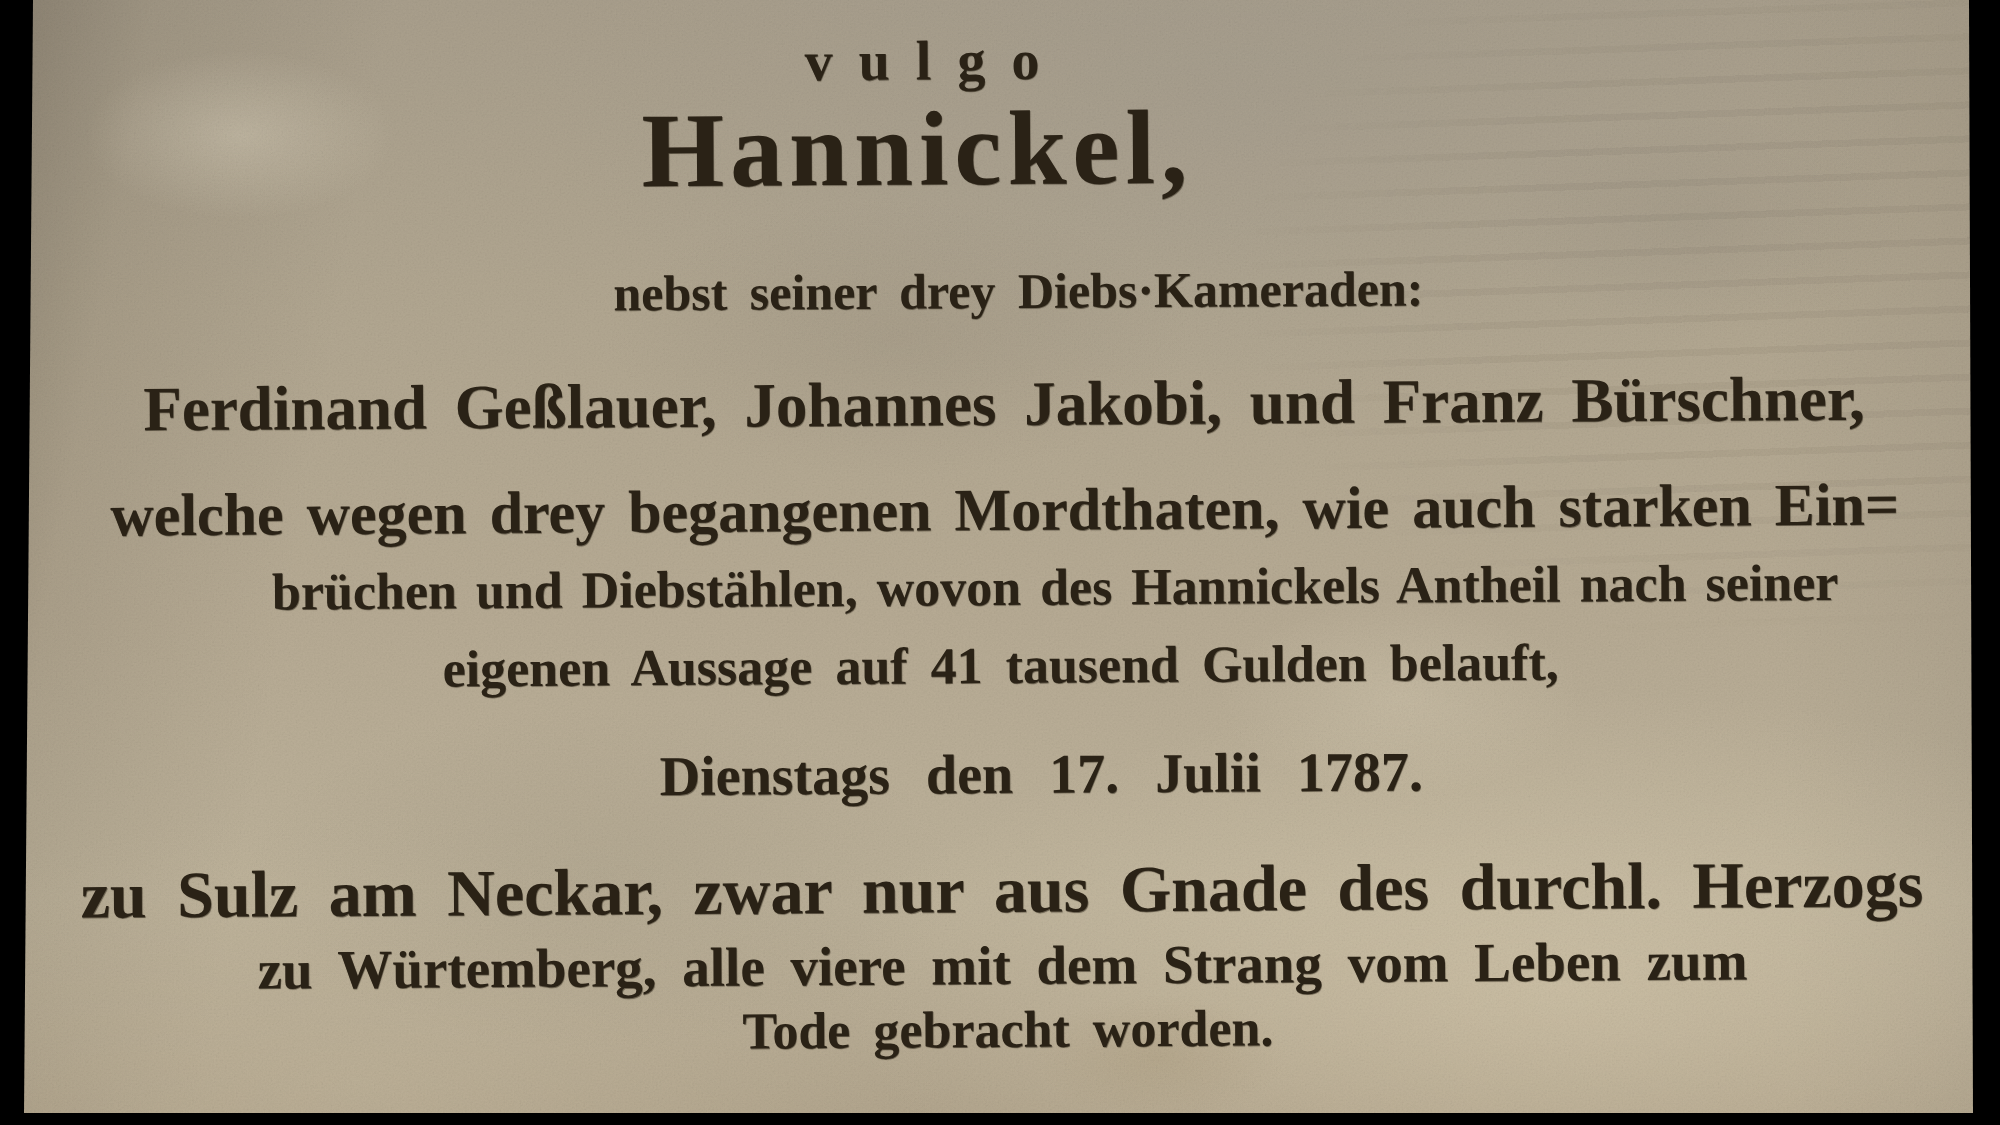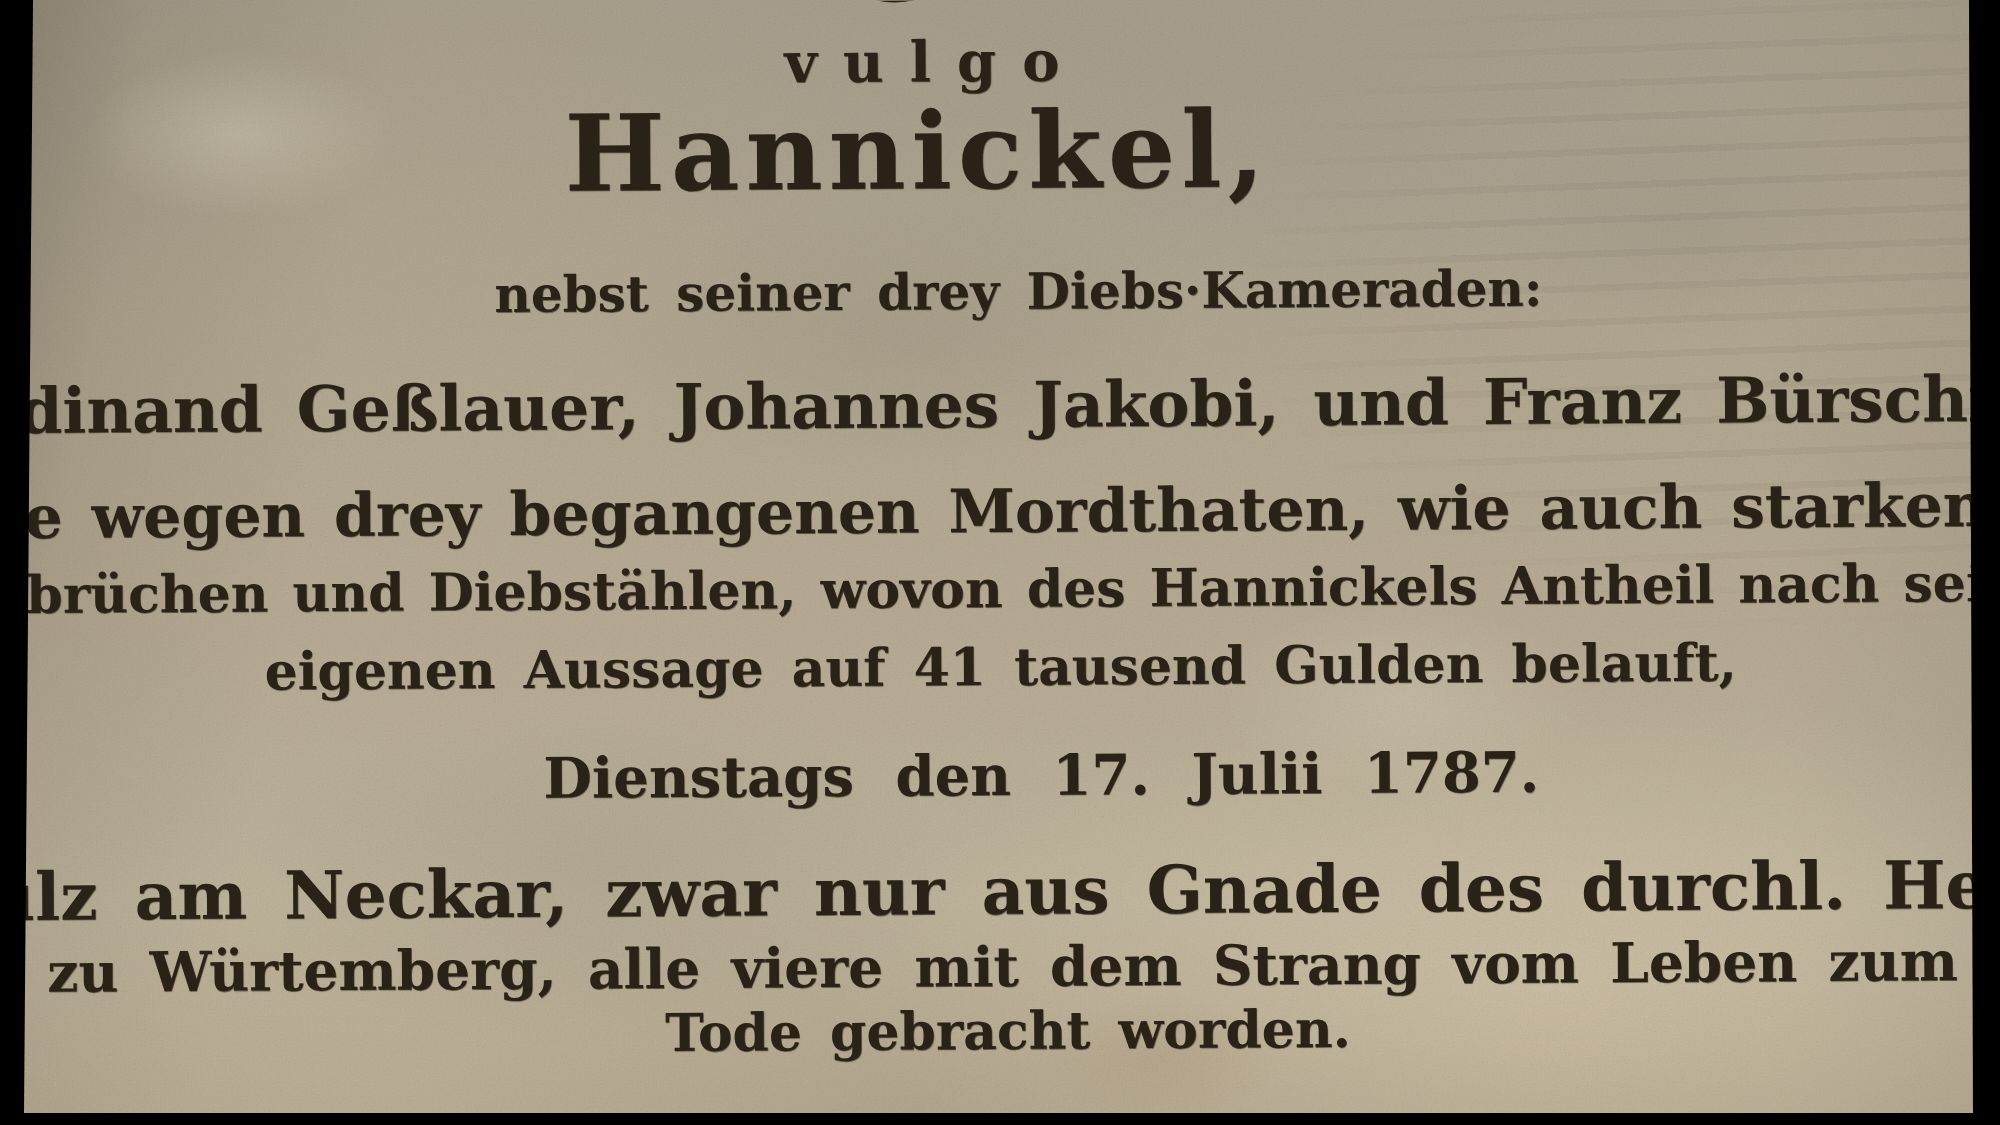--- a/index.html
+++ b/index.html
@@ -10,20 +10,21 @@
   .paper{
     position:absolute;inset:0;
     clip-path:polygon(33px 0px,1969px 0px,1973px 1113px,24px 1113px);
     background:
       radial-gradient(1200px 500px at 78% 88%, rgba(224,211,182,.45), rgba(224,211,182,0) 60%),
       radial-gradient(900px 420px at 18% 96%, rgba(196,184,158,.5), rgba(196,184,158,0) 65%),
       radial-gradient(1000px 480px at 62% 8%, rgba(160,154,142,.40), rgba(160,154,142,0) 70%),
       linear-gradient(100deg, rgba(84,76,64,.38) 0%, rgba(84,76,64,.12) 7%, rgba(84,76,64,0) 18%),
       linear-gradient(268deg, rgba(150,140,122,.30) 0%, rgba(150,140,122,0) 12%),
       linear-gradient(180deg,#a99f8c 0%,#b2a791 28%,#b7ab94 55%,#bdb29a 80%,#b1a48c 100%);
+    font-family: Liberation Serif, serif;
   }
   
   .stains{position:absolute;inset:0;pointer-events:none;
     background:
       radial-gradient(220px 120px at 12% 12%, rgba(227,219,198,.35), transparent 70%),
       radial-gradient(420px 200px at 45% 30%, rgba(130,122,108,.18), transparent 70%),
       radial-gradient(300px 160px at 85% 20%, rgba(140,133,120,.20), transparent 70%),
       radial-gradient(260px 140px at 70% 62%, rgba(222,212,188,.30), transparent 70%),
       radial-gradient(500px 240px at 30% 78%, rgba(125,116,100,.14), transparent 72%),
       radial-gradient(180px 90px at 58% 94%, rgba(150,130,95,.18), transparent 70%);

